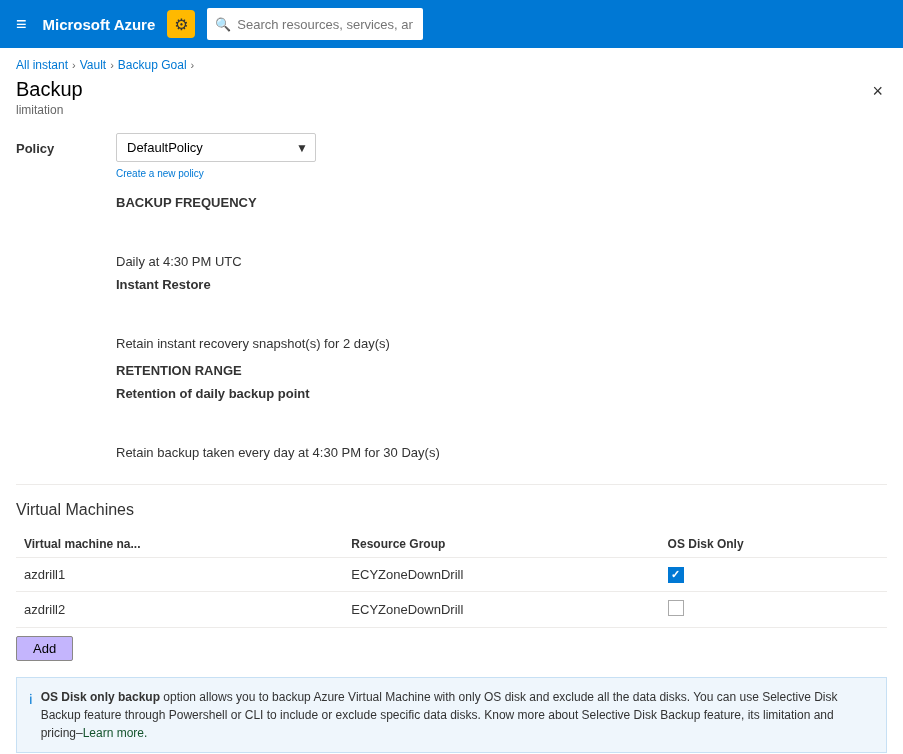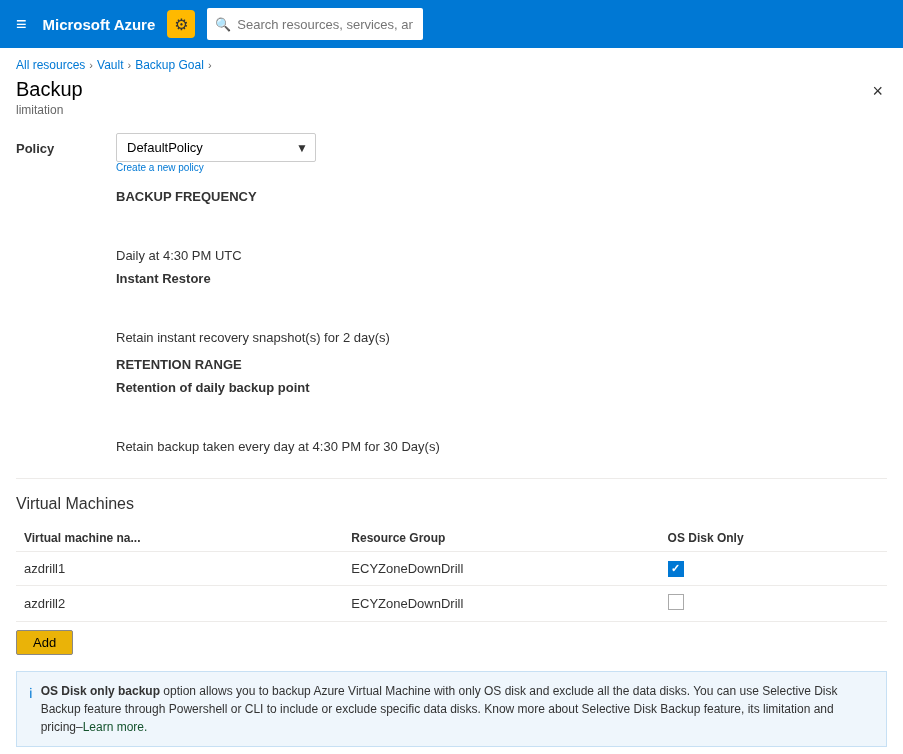--- a/index.html
+++ b/index.html
@@ -115,21 +115,21 @@
     }
     .policy-label {
       font-weight: 600;
       min-width: 100px;
       padding-top: 8px;
       font-size: 13px;
     }
     .policy-controls {
       display: flex;
       flex-direction: column;
-      gap: 0;
+      gap: 6px;
     }
     .policy-select-wrap {
       position: relative;
     }
     .policy-select {
       appearance: none;
       border: 1px solid #ccc;
       border-radius: 2px;
       padding: 6px 30px 6px 10px;
       font-size: 13px;
@@ -230,21 +230,21 @@
       height: 16px;
       background: #fff;
       border: 1px solid #aaa;
       display: inline-block;
       cursor: pointer;
     }
 
     
     .add-btn {
       border: 1px solid #8a8886;
-      background: #eab308;
+      background: #c4b5fd;
       padding: 4px 16px;
       font-size: 13px;
       cursor: pointer;
       margin-top: 8px;
       border-radius: 2px;
     }
 
     
     .info-box {
       background: #eff6fc;
@@ -306,21 +306,21 @@
   <div class="nav-icon-badge">
     <span>⚙</span>
   </div>
   <div class="nav-search-wrap">
     <span class="nav-search-icon">🔍</span>
     <input class="nav-search" type="text" placeholder="Search resources, services, and docs (G+/)" style="">
   </div>
 </nav>
 
 <div class="breadcrumb">
-  <a href="#">All resources</a>
+  <a href="#">All instant</a>
   <span class="breadcrumb-sep">›</span>
   <a href="#">Vault</a>
   <span class="breadcrumb-sep">›</span>
   <a href="#">Backup Goal</a>
   <span class="breadcrumb-sep">›</span>
 </div>
 
 <div class="main-content">
 
   <div class="page-header">

